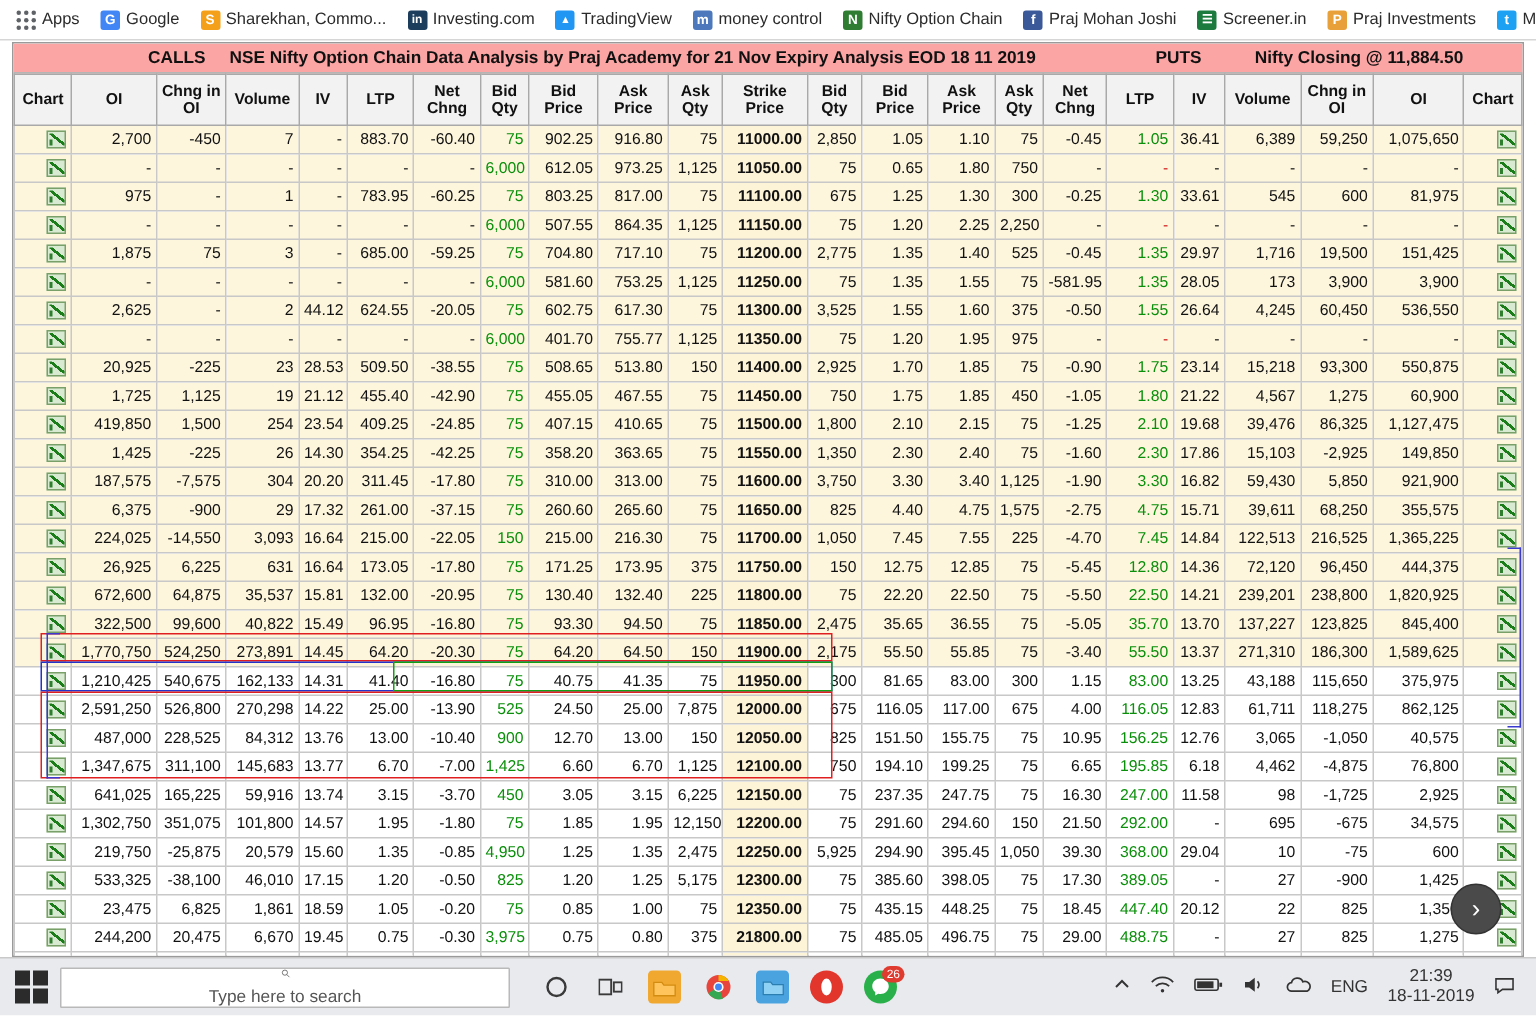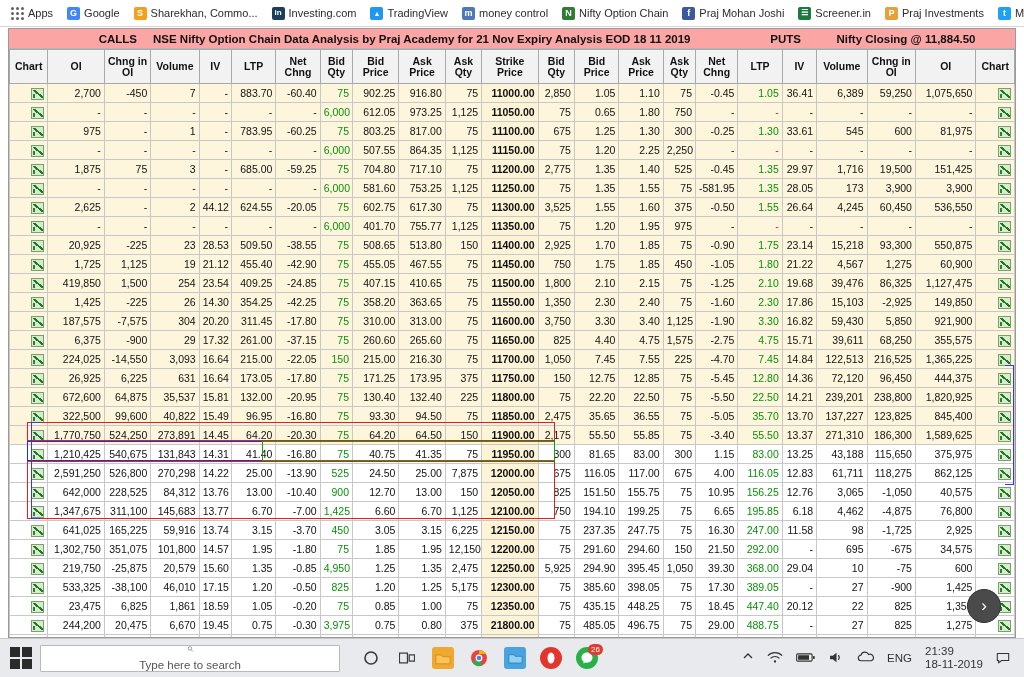--- a/index.html
+++ b/index.html
@@ -162,21 +162,21 @@
     width: 300px; height: 27px;
     background: #fff; border: 1px solid #b9b9b9;
     display: flex; align-items: center; gap: 7px;
     padding: 0 8px; color: #555; font-size: 11.5px;
     border-radius: 1px;
     flex-direction: column;
   }
   .tb-icons { display: flex; align-items: center; gap: 14px; margin-left: 20px; }
   .tb-ico { width: 22px; height: 22px; border-radius: 3px; display:flex; align-items:center; justify-content:center; font-size:12px; color:#fff; position: relative;}
   .tray { margin-left: auto; display: flex; align-items: center; gap: 13px; padding-right: 8px; color:#333; }
-  .clock { text-align: left; line-height: 13px; font-size: 11.5px; }
+  .clock { text-align: center; line-height: 13px; font-size: 11.5px; }
   .badge {
     position: absolute; top: -3px; right: -5px;
     background: #e03b2f; color: #fff; font-size: 8px;
     border-radius: 7px; padding: 0 3px; line-height: 11px; min-width: 11px; text-align: center;
   }
   .svg-ico { display:block; }
 </style>
 </head>
 <body>
 
@@ -773,21 +773,21 @@
             <td class="itm">13.37</td>
             <td class="itm">271,310</td>
             <td class="itm">186,300</td>
             <td class="itm">1,589,625</td>
             <td class="chart-cell itm"><span class="chart-ico"></span></td>
           </tr>
           <tr class="otm">
             <td class="chart-cell otm"><span class="chart-ico"></span></td>
             <td class="otm">1,210,425</td>
             <td class="otm">540,675</td>
-            <td class="otm">131,843</td>
+            <td class="otm">162,133</td>
             <td class="otm">14.31</td>
             <td class="otm">41.40</td>
             <td class="otm">-16.80</td>
             <td class="otm pos">75</td>
             <td class="otm">40.75</td>
             <td class="otm">41.35</td>
             <td class="otm">75</td>
             <td class="strike">11950.00</td>
             <td class="otm">300</td>
             <td class="otm">81.65</td>
@@ -821,21 +821,21 @@
             <td class="otm">4.00</td>
             <td class="otm pos">116.05</td>
             <td class="otm">12.83</td>
             <td class="otm">61,711</td>
             <td class="otm">118,275</td>
             <td class="otm">862,125</td>
             <td class="chart-cell otm"><span class="chart-ico"></span></td>
           </tr>
           <tr class="otm">
             <td class="chart-cell otm"><span class="chart-ico"></span></td>
-            <td class="otm">642,000</td>
+            <td class="otm">487,000</td>
             <td class="otm">228,525</td>
             <td class="otm">84,312</td>
             <td class="otm">13.76</td>
             <td class="otm">13.00</td>
             <td class="otm">-10.40</td>
             <td class="otm pos">900</td>
             <td class="otm">12.70</td>
             <td class="otm">13.00</td>
             <td class="otm">150</td>
             <td class="strike">12050.00</td>

